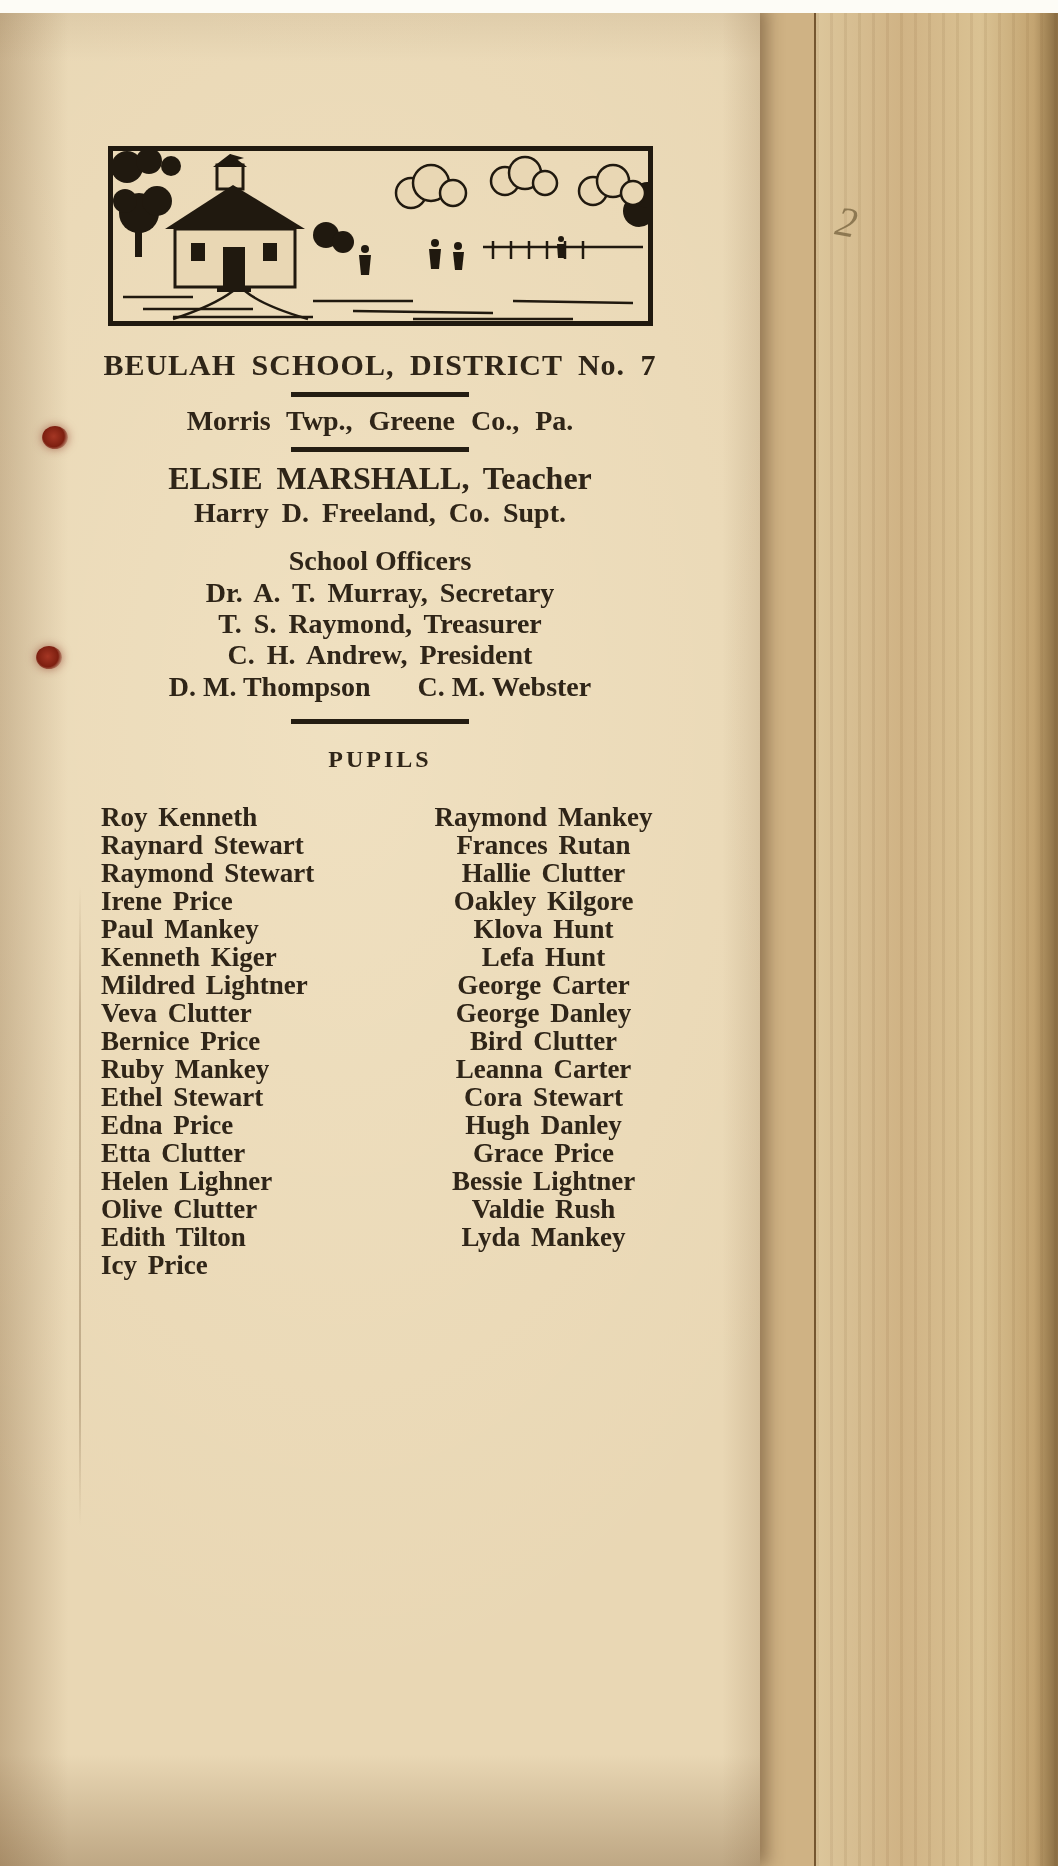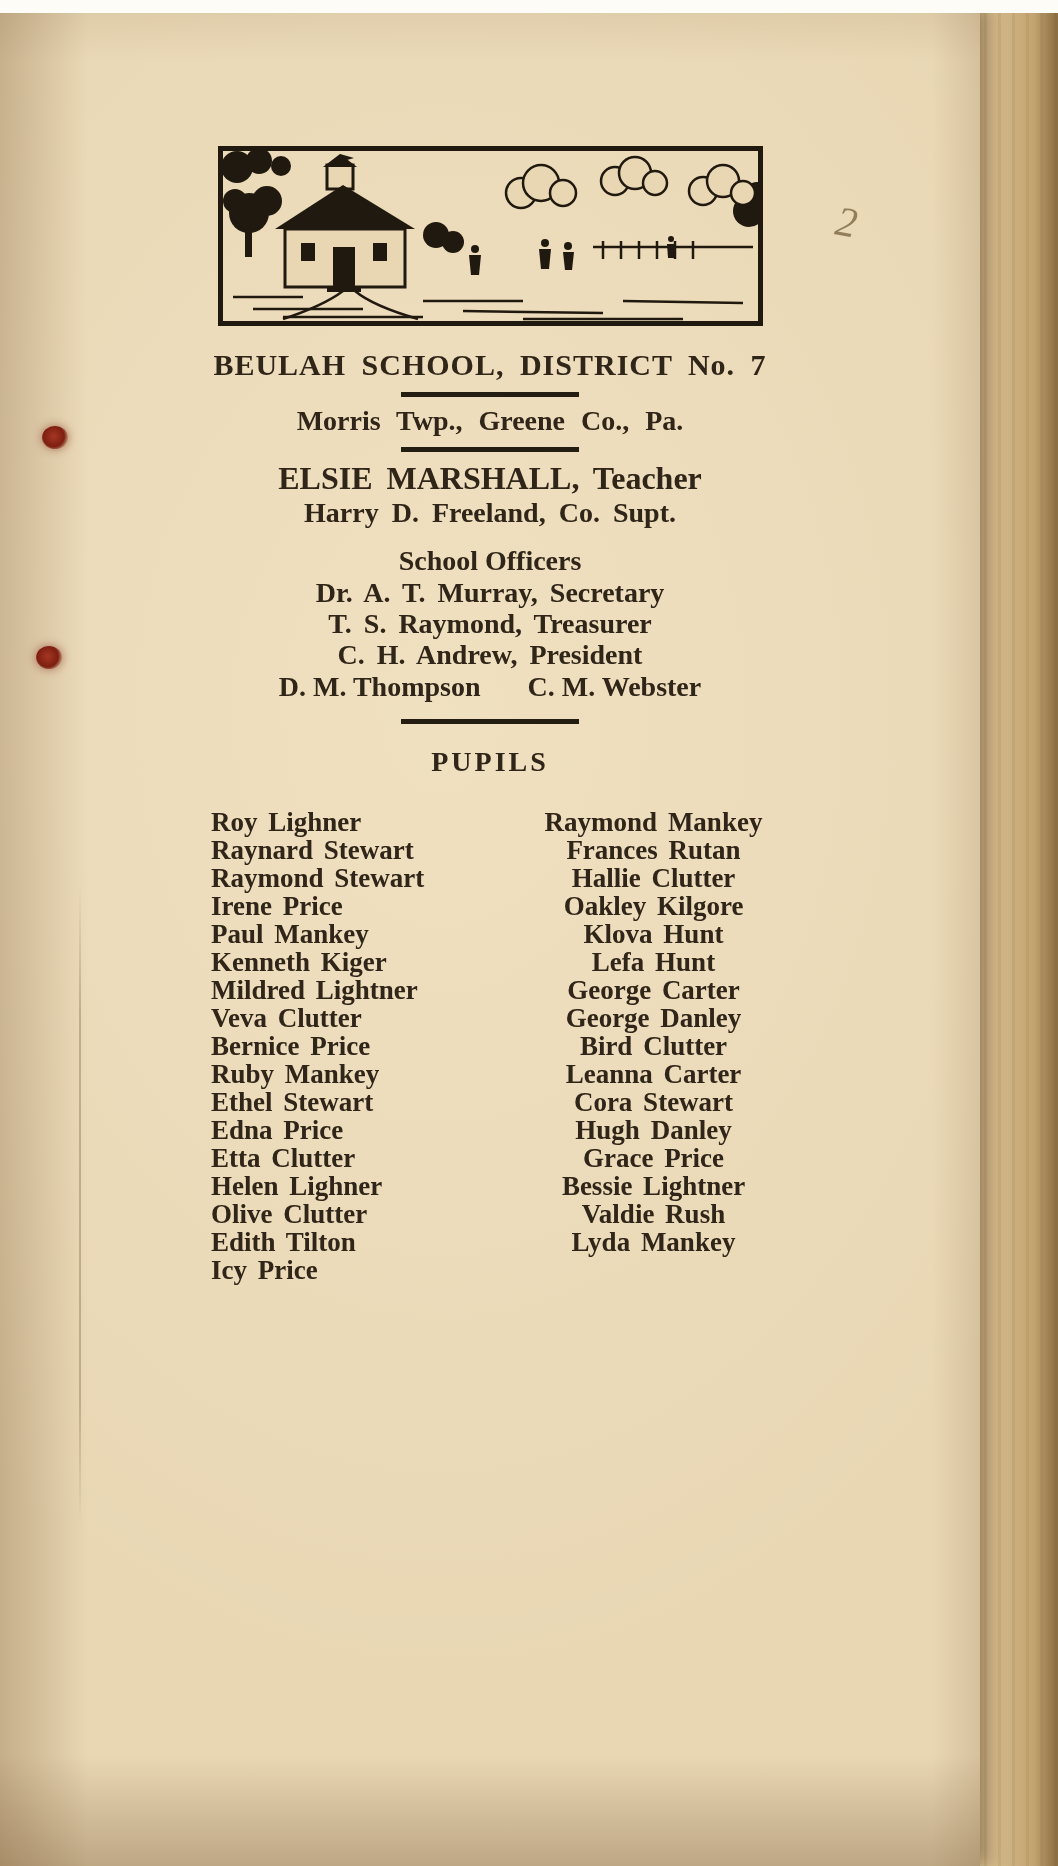--- a/index.html
+++ b/index.html
@@ -17,21 +17,21 @@
   .edge-strip {
     position:absolute; top:10px; right:0; width:242px; height:1856px;
     background:
       repeating-linear-gradient(90deg, rgba(120,85,45,.10) 0 3px, rgba(0,0,0,0) 3px 14px),
       linear-gradient(90deg, #dcc69b 0%, #d0b385 35%, #dac293 68%, #c3a471 90%, #8e7145 99%);
     border-left:2px solid rgba(92,62,28,.5);
     z-index:1;
   }
   
   .page {
-    position:absolute; left:0; top:6px; width:980px; height:1860px; z-index:2;
+    position:absolute; left:0; top:6px; width:760px; height:1860px; z-index:2;
     background:
       radial-gradient(ellipse 120% 85% at 45% 38%, rgba(255,246,222,.30), rgba(0,0,0,0) 62%),
       linear-gradient(90deg, rgba(115,78,38,.30), rgba(0,0,0,0) 9%),
       linear-gradient(270deg, rgba(115,78,38,.16), rgba(0,0,0,0) 5%),
       linear-gradient(0deg, rgba(100,66,30,.32), rgba(0,0,0,0) 6%),
       linear-gradient(180deg, rgba(100,66,30,.10), rgba(0,0,0,0) 3%),
       #e9d7b4;
     box-shadow:7px 0 16px rgba(70,45,20,.45);
   }
   .crease {
@@ -69,21 +69,21 @@
   }
   .location { font-size:28px; font-weight:700; word-spacing:9px; margin-top:4px; }
   .teacher  { font-size:32px; font-weight:700; word-spacing:6px; margin-top:6px; }
   .supt     { font-size:28px; font-weight:700; word-spacing:6px; line-height:32px; }
   .officers-heading { font-size:28px; font-weight:700; margin-top:16px; }
   .officer-line { font-size:28px; font-weight:700; line-height:31px; word-spacing:5px; }
   .officers-row {
     display:flex; justify-content:center; gap:47px;
     font-size:28px; font-weight:700; margin-top:1px;
   }
-  .pupils-heading { font-size:28px; font-weight:700; letter-spacing:3px; margin-top:22px; }
+  .pupils-heading { font-size:24px; font-weight:700; letter-spacing:3px; margin-top:22px; }
   .rule-3 { margin-top:16px; }
   .pupils-cols { display:flex; margin-top:30px; }
   .pupil-col { font-size:27px; font-weight:700; line-height:28px; word-spacing:4px; }
   .pupil-col-left  { flex:0 0 345px; text-align:left; padding-left:86px; box-sizing:border-box; }
   .pupil-col-right { flex:1 1 auto; text-align:center; padding-right:18px; }
 </style>
 </head>
 <body>
 
 <div class="scan">
@@ -192,21 +192,21 @@
       <div class="officers-row">
         <span>D. M. Thompson</span>
         <span>C. M. Webster</span>
       </div>
 
       <div class="rule rule-3"></div>
       <div class="pupils-heading">PUPILS</div>
 
       <div class="pupils-cols">
         <div class="pupil-col pupil-col-left">
-            <div class="pupil">Roy Lighner</div>
+            <div class="pupil">Roy Kenneth</div>
             <div class="pupil">Raynard Stewart</div>
             <div class="pupil">Raymond Stewart</div>
             <div class="pupil">Irene Price</div>
             <div class="pupil">Paul Mankey</div>
             <div class="pupil">Kenneth Kiger</div>
             <div class="pupil">Mildred Lightner</div>
             <div class="pupil">Veva Clutter</div>
             <div class="pupil">Bernice Price</div>
             <div class="pupil">Ruby Mankey</div>
             <div class="pupil">Ethel Stewart</div>

